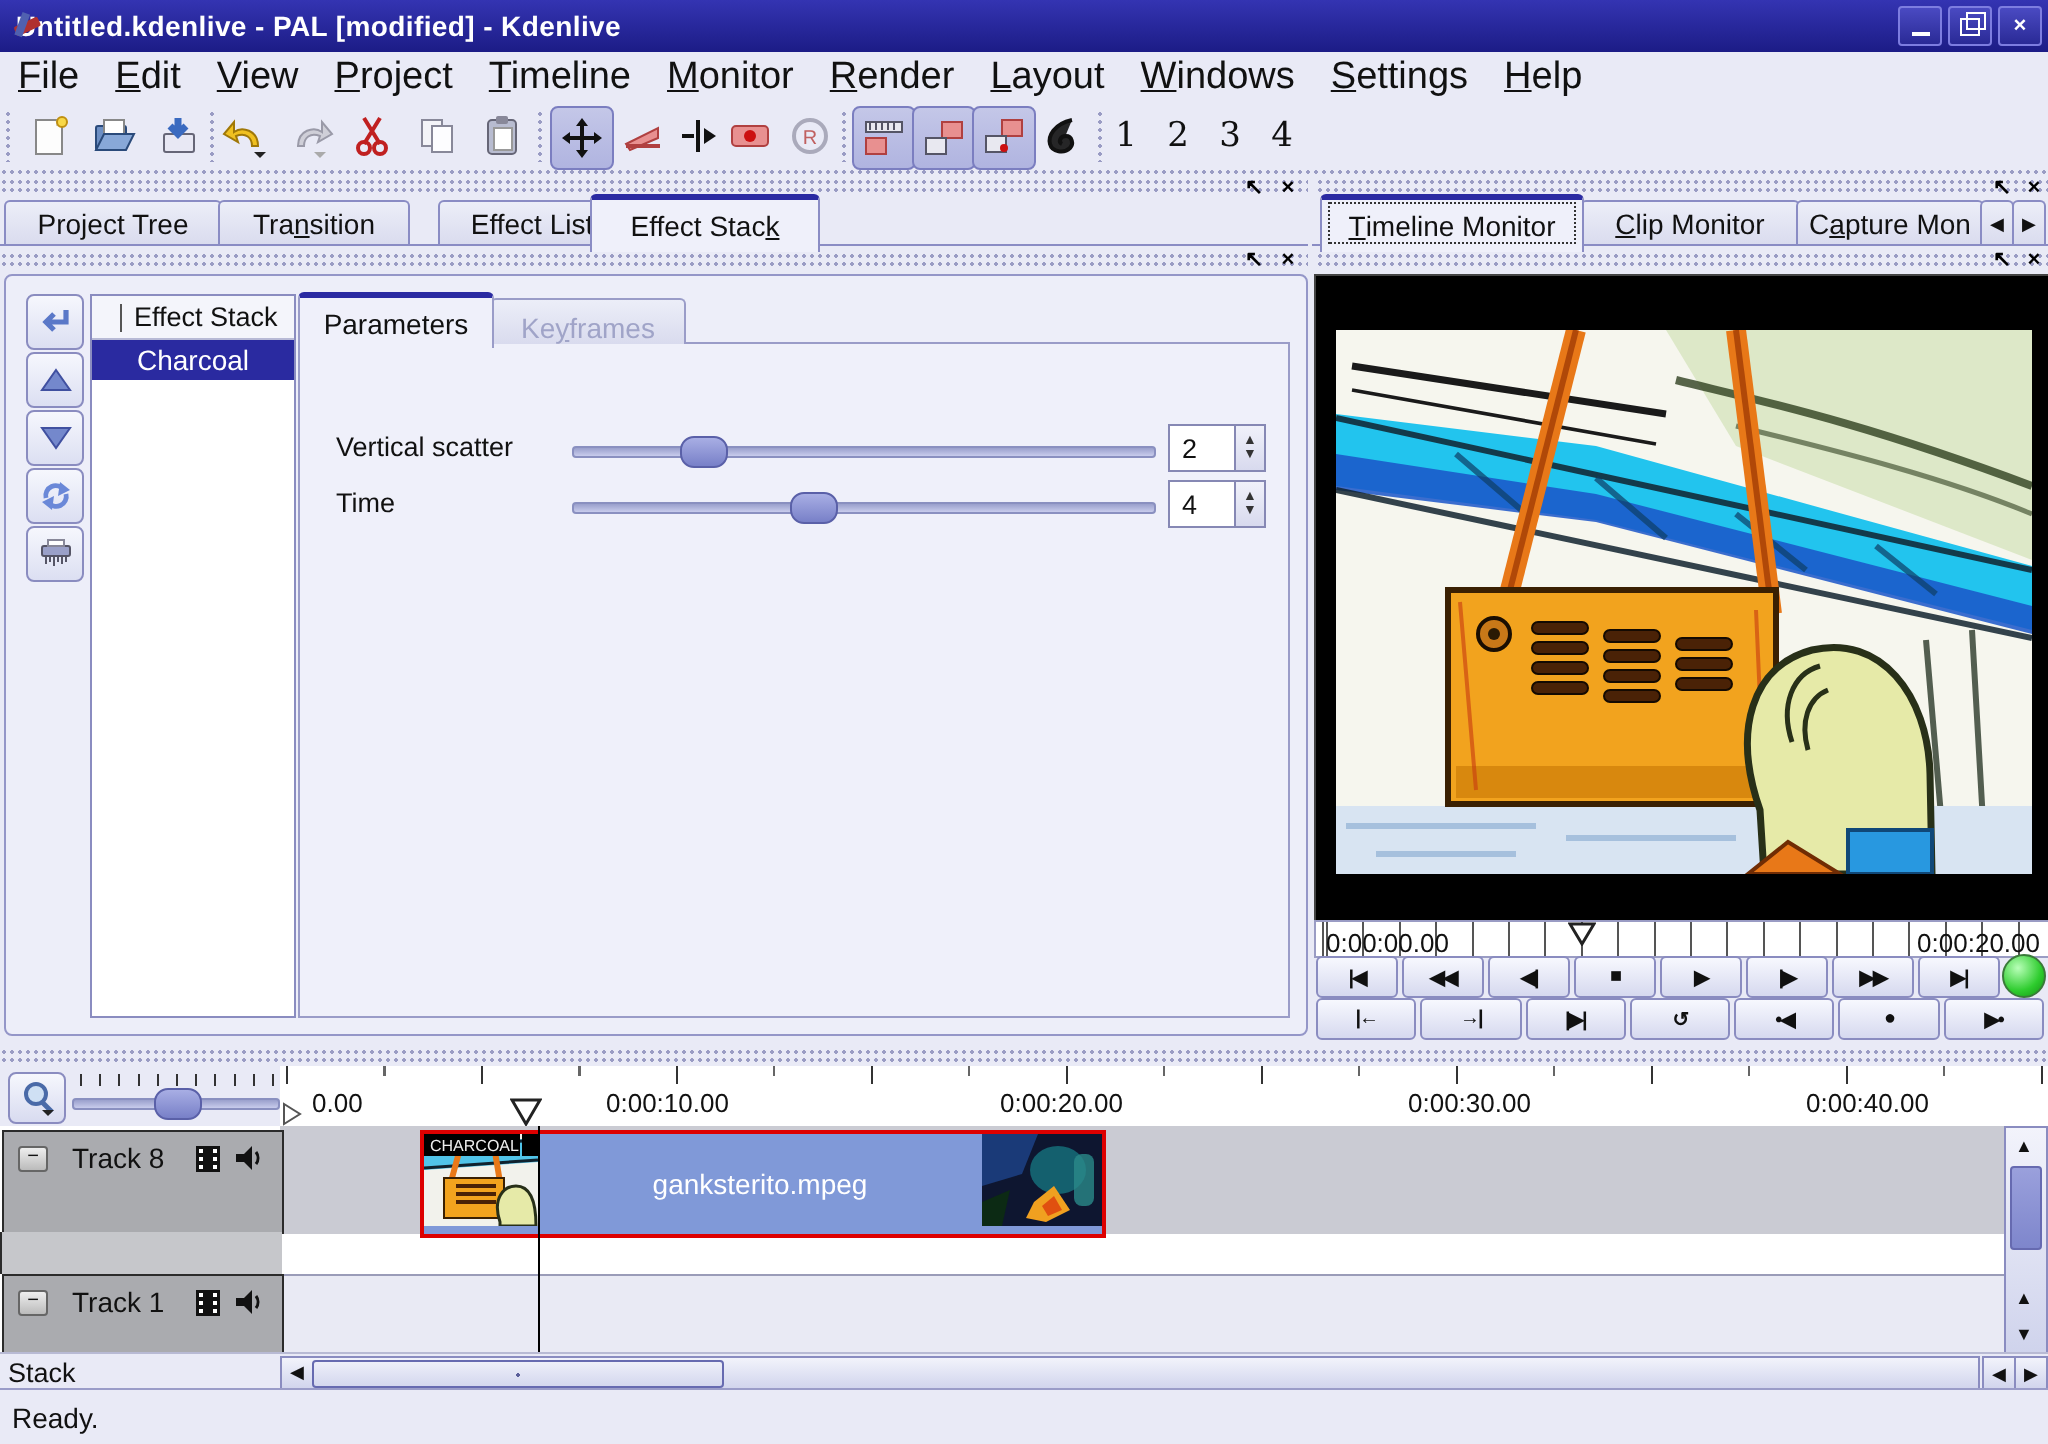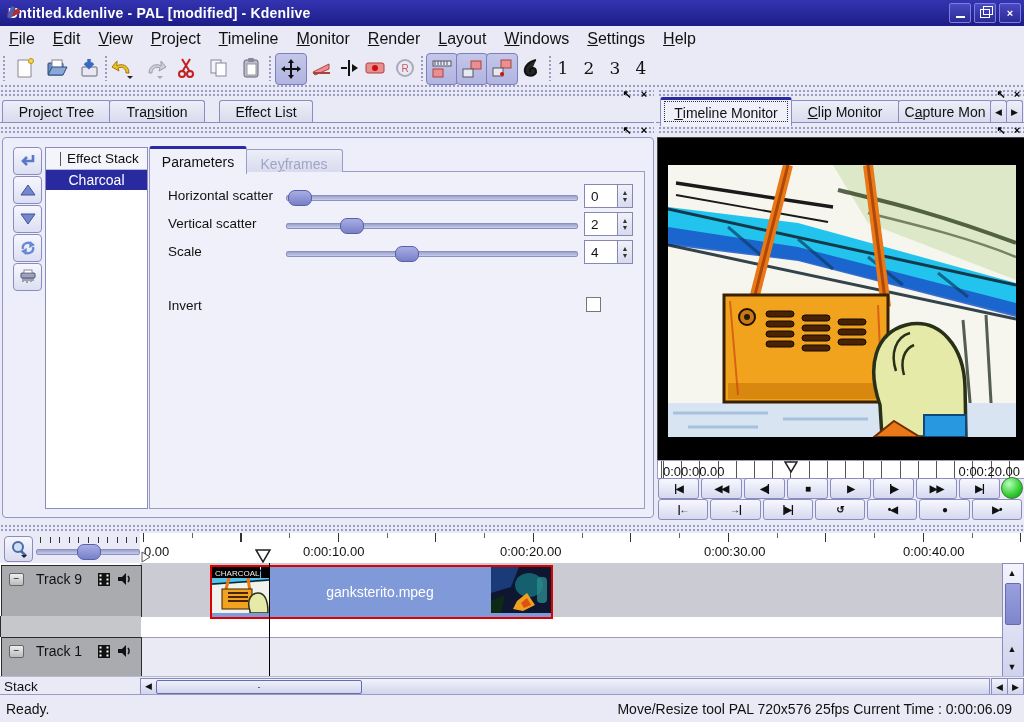--- a/index.html
+++ b/index.html
@@ -9,21 +9,21 @@
   .dots{background-image:radial-gradient(circle,#9a9cc4 0.9px,transparent 1px);background-size:4px 4px;}
   .vdots{background-image:radial-gradient(circle,#9a9cc4 0.9px,transparent 1px);background-size:4px 4px;width:5px;}
   
   #titlebar{left:0;top:0;width:1024px;height:26px;background:linear-gradient(#3434b2,#1c1c86);
             display:flex;align-items:center;}
   #titlebar .title{color:#fff;font-weight:bold;font-size:14px;margin-left:8px;letter-spacing:.2px;}
   .winbtn{width:20px;height:18px;background:linear-gradient(#4a4ac2,#2a2a96);border:1px solid #7d7de0;
           border-radius:2px;margin-left:3px;display:flex;align-items:center;justify-content:center;
           color:#fff;font-size:11px;font-weight:bold;}
   
-  #menubar{left:0;top:26px;width:1024px;height:26px;display:flex;align-items:center;font-size:16px;}
+  #menubar{left:0;top:26px;width:1024px;height:26px;display:flex;align-items:center;font-size:19px;}
   .menu-item{padding:3px 9px;cursor:default;}
   
   .tbtn{position:absolute;top:55px;width:26px;height:26px;display:flex;align-items:center;justify-content:center;}
   .tbtn.pressed{top:53px;width:30px;height:30px;background:linear-gradient(#c4c7e8,#b0b4e0);
                 border:1px solid #7b7ec0;border-radius:4px;}
   .tnum{position:absolute;top:56px;width:22px;height:24px;display:flex;align-items:center;justify-content:center;
         font-family:"DejaVu Serif",serif;font-size:17px;}
   
   .tab{position:absolute;top:100px;height:22px;border:1px solid #8a8cc4;border-bottom:none;
        background:linear-gradient(#eceef8,#d9dbee);border-radius:3px 3px 0 0;display:flex;
@@ -234,20 +234,21 @@
   <div class="tnum" style="left:604px">3</div>
   <div class="tnum" style="left:630px">4</div>
   <div class="abs dots" style="left:0;top:84px;width:1024px;height:5px"></div>
 
   <div class="abs dots" style="left:0;top:89px;width:654px;height:9px"></div>
   <div class="minibtn" style="left:620px;top:88px">↖</div>
   <div class="minibtn" style="left:637px;top:88px">×</div>
   <div class="tab" style="left:2px;width:107px">Pro<u>j</u>ect Tree</div>
   <div class="tab" style="left:109px;width:94px">Tra<u>n</u>sition</div>
   <div class="tab" style="left:219px;width:92px">Effect List</div>
+  <div class="tab active" style="left:295px;width:113px">Effect Stac<u>k</u></div>
   <div class="tabline" style="left:0;top:122px;width:654px"></div>
   <div class="abs dots" style="left:0;top:126px;width:654px;height:9px"></div>
   <div class="minibtn" style="left:620px;top:124px">↖</div>
   <div class="minibtn" style="left:637px;top:124px">×</div>
 
   <div id="fx-panel" class="abs">
     <div class="fx-side-btn" style="top:9px">
       <svg width="18" height="16">
           <path d="M14,2 V8 H5 M8,4 L4,8 L8,12" fill="none" stroke="#5a78c8" stroke-width="2.6"></path>
         </svg>
@@ -281,53 +282,39 @@
       <div class="hdr">
           <span class="bar"></span>
           <span>Effect Stack</span>
         </div>
       <div class="item">Charcoal</div>
     </div>
     <div class="ptab active" style="left:146px;width:96px">Parameters</div>
     <div class="ptab disabled" style="left:242px;width:96px">Ke<u>y</u>frames</div>
     <div id="param-box">
 
-      <div class="prow" style="top:12px">
-        <span class="plabel">Horizontal scatter</span>
-        <div class="ptrack">
-            <div class="phandle" style="left: calc(3% - 8px);"></div>
-          </div>
-        <div class="spin">
-            <span class="val">0</span>
-            <span class="arrows">▲<br>▼</span>
-          </div>
-      </div>
       <div class="prow" style="top:40px">
         <span class="plabel">Vertical scatter</span>
         <div class="ptrack">
             <div class="phandle" style="left: calc(21% - 8px);"></div>
           </div>
         <div class="spin">
             <span class="val">2</span>
             <span class="arrows">▲<br>▼</span>
           </div>
       </div>
       <div class="prow" style="top:68px">
-        <span class="plabel">Scale</span>
+        <span class="plabel">Time</span>
         <div class="ptrack">
             <div class="phandle" style="left: calc(40% - 8px);"></div>
           </div>
         <div class="spin">
             <span class="val">4</span>
             <span class="arrows">▲<br>▼</span>
           </div>
-      </div>
-      <div class="prow" style="top:122px">
-        <span class="plabel">Invert</span>
-        <div class="checkbox"></div>
       </div>
     </div>
   </div>
 
   <div class="abs dots" style="left:658px;top:89px;width:366px;height:9px"></div>
   <div class="minibtn" style="left:994px;top:88px">↖</div>
   <div class="minibtn" style="left:1010px;top:88px">×</div>
   <div class="tab active" style="left:660px;width:130px;outline:1px dotted #333;outline-offset:-5px"><u>T</u>imeline Monitor</div>
   <div class="tab" style="left:790px;width:108px"><u>C</u>lip Monitor</div>
   <div class="tab" style="left:898px;width:92px;overflow:hidden">C<u>a</u>pture Mon</div>
@@ -423,42 +410,42 @@
           <path d="M11,11 L16,16" stroke="#4a6aa8" stroke-width="2.5"></path>
           <polygon points="11,15 17,15 14,18" fill="#222"></polygon>
         </svg>
     </div>
     <div class="abs" style="left:38px;top:4px;width:100px;height:6px;background-image:repeating-linear-gradient(90deg,#333 0 1px,transparent 1px 9.6px);background-size:97px 6px;background-repeat:no-repeat;background-position:2px 0"></div>
     <div class="abs" style="left:36px;top:16px;width:102px;height:4px;background:linear-gradient(#9aa0cc,#c8ccec);border:1px solid #8a90c0;border-radius:2px">
       <div class="phandle" style="left:40px"></div>
     </div>
   </div>
   <div id="tl-ruler" class="abs">
-    <span class="rlabel" style="left:4px">0.00</span>
+    <span class="rlabel" style="left:16px">0.00</span>
     <span class="rlabel" style="left:163px">0:00:10.00</span>
     <span class="rlabel" style="left:360px">0:00:20.00</span>
     <span class="rlabel" style="left:564px">0:00:30.00</span>
     <span class="rlabel" style="left:763px">0:00:40.00</span>
     <svg class="abs" style="left:115px;top:16px" width="16" height="14">
         <polygon points="1,1 15,1 8,13" fill="#fff" stroke="#222" stroke-width="1.5"></polygon>
       </svg>
     <svg class="abs" style="left:1px;top:18px" width="10" height="12">
         <polygon points="1,1 1,11 9,6" fill="#fff" stroke="#555"></polygon>
       </svg>
   </div>
 
   <div class="abs" style="left:0;top:563px;width:1024px;height:113px;background:#fff">
 
     <div class="abs" style="left:140px;top:0;width:862px;height:54px;background:#cacbd3"></div>
     <div class="abs" style="left:140px;top:74px;width:862px;height:39px;background:#e9eaf4;border-top:1px solid #9a9cb8"></div>
 
     <div class="track-hdr" style="top:2px;height:50px">
       <div class="inner">
         <div class="minusbtn">−</div>
-        <span class="track-name">Track 9</span>
+        <span class="track-name">Track 8</span>
         <svg width="14" height="15" style="margin-right:6px">
             <rect x="1" y="1" width="12" height="13" fill="#111"></rect>
             <rect x="2.5" y="2.5" width="2" height="2" fill="#fff"></rect>
             <rect x="2.5" y="6.5" width="2" height="2" fill="#fff"></rect>
             <rect x="2.5" y="10.5" width="2" height="2" fill="#fff"></rect>
             <rect x="9.5" y="2.5" width="2" height="2" fill="#fff"></rect>
             <rect x="9.5" y="6.5" width="2" height="2" fill="#fff"></rect>
             <rect x="9.5" y="10.5" width="2" height="2" fill="#fff"></rect>
           </svg>
         <svg width="16" height="14" style="margin-right:8px">
@@ -542,16 +529,15 @@
         <span class="arrowglyph">◀</span>
       </div>
     <div class="abs sb" style="left:1007px;top:1px;width:15px;height:16px;display:flex;align-items:center;justify-content:center">
         <span class="arrowglyph">▶</span>
       </div>
   </div>
 
   <div class="abs" style="left:0;top:694px;width:1024px;height:28px;background:#e9eaf6;border-top:1px solid #9a9cc8;display:flex;align-items:center">
     <span style="margin-left:6px;font-size:14px">Ready.</span>
     <div style="flex:1"></div>
-    <span style="margin-right:12px;font-size:14px">Move/Resize tool PAL 720x576 25fps Current Time : 0:00:06.09</span>
   </div>
 
 </div>
 
 </body></html>

